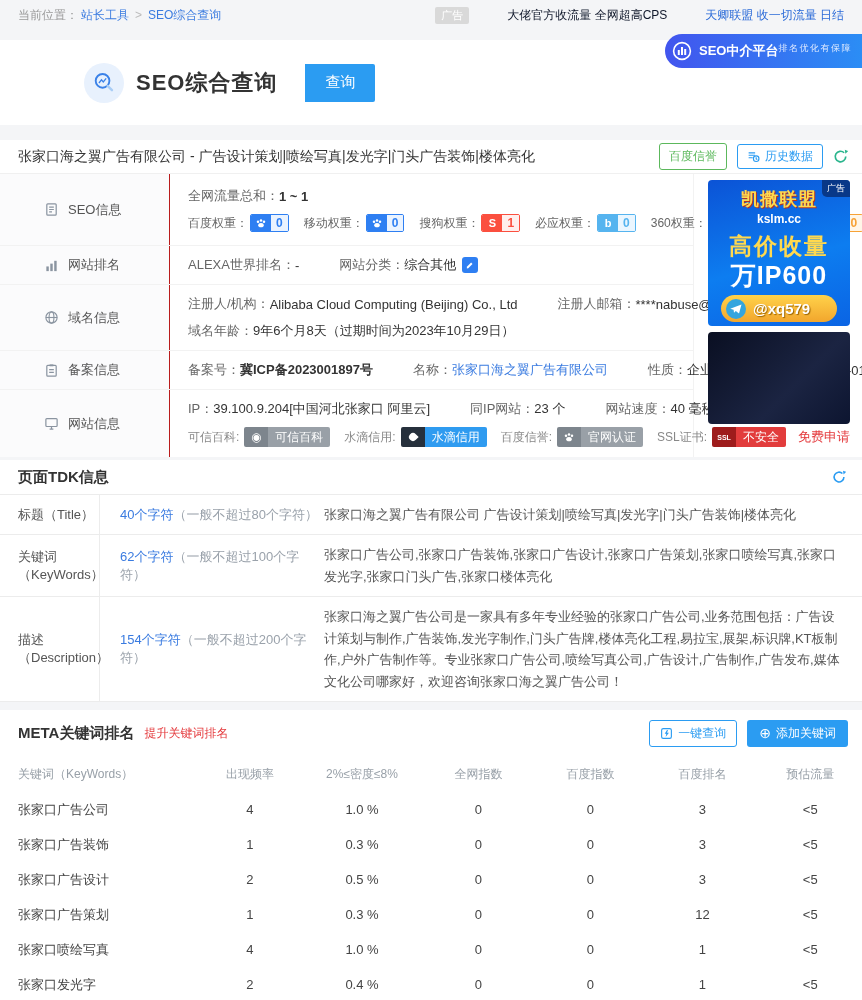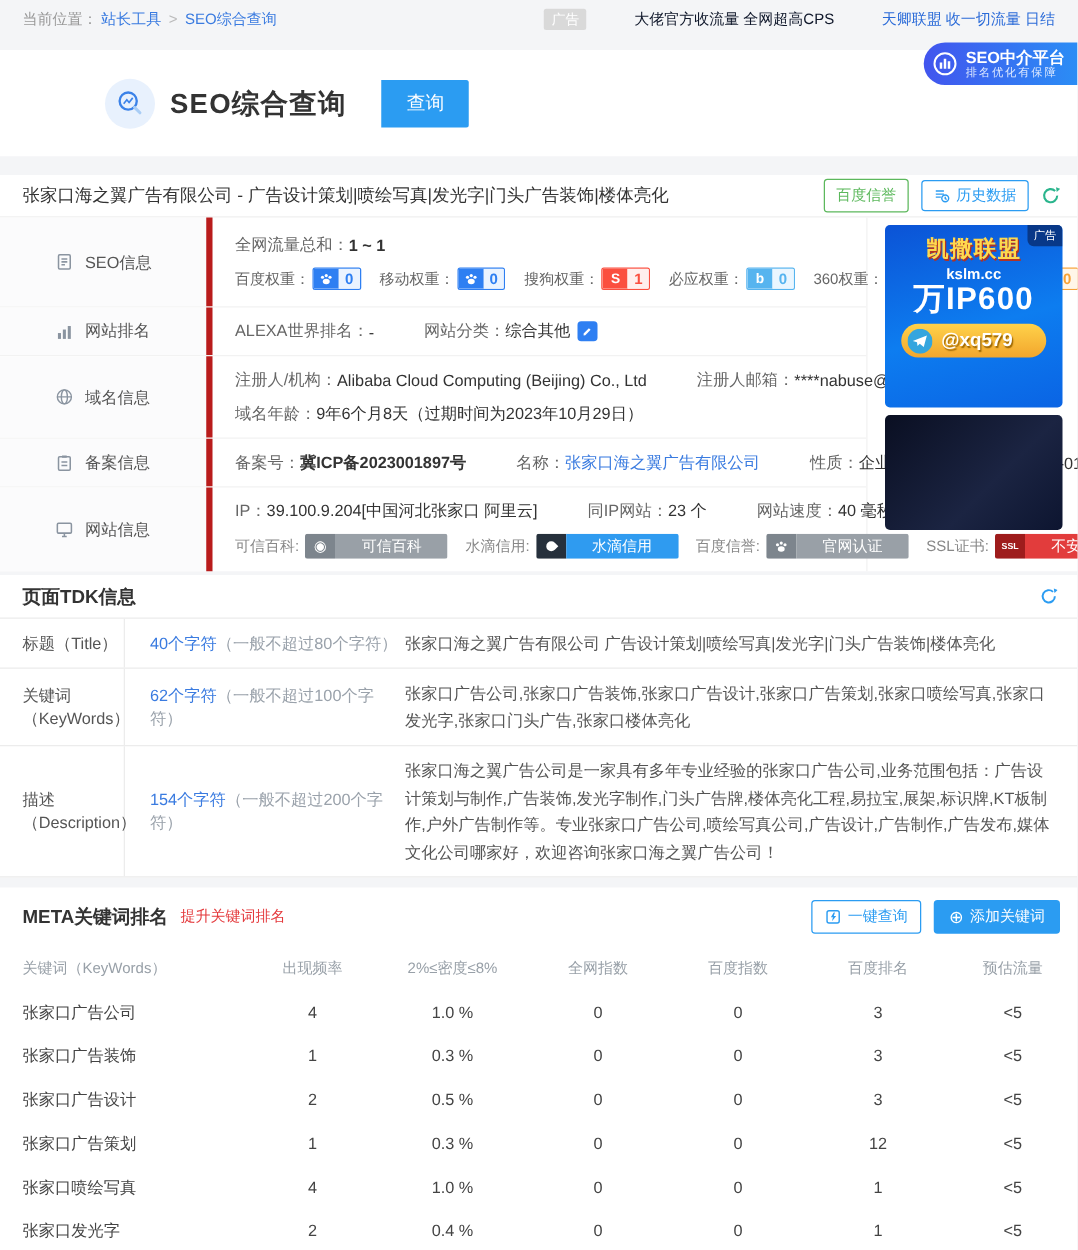--- a/index.html
+++ b/index.html
@@ -19,38 +19,38 @@
   
   .header-card{background:#fff;height:85px;margin-top:10px;position:relative;display:flex;align-items:center;padding-left:84px}
   .logo{width:40px;height:40px;border-radius:50%;background:#e8f1fd;display:flex;align-items:center;justify-content:center;margin-right:12px;flex:none}
   .app-title{font-size:22px;font-weight:bold;color:#333;letter-spacing:1px;margin-right:28px;white-space:nowrap}
   .search-wrap{display:flex;height:38px}
   .search-box{position:relative;width:358px;height:38px}
   .search-box input{width:100%;height:100%;border:1px solid #69b6f2;border-right:none;border-radius:2px 0 0 2px;padding:0 32px 0 12px;font-size:14px;color:#333;outline:none}
   .clear-x{position:absolute;right:10px;top:9px;color:#c2c6cc;font-size:16px;line-height:1;cursor:pointer}
   .query-btn{width:70px;height:38px;background:#2b9cf2;color:#fff;border:none;font-size:15px;border-radius:0 2px 2px 0;cursor:pointer}
   .ribbon{position:absolute;top:-6px;right:0;height:34px;background:linear-gradient(90deg,#4255ee,#2b8df5);border-radius:17px 0 0 17px;display:flex;align-items:center;padding:0 10px 0 7px;gap:7px;cursor:pointer}
-  .ribbon-txt{display:flex;flex-direction:column;line-height:1.2}
+  .ribbon-txt{display:flex;flex-direction:row;line-height:1.2}
   .ribbon-l1{font-size:13px;font-weight:bold;color:#fff}
   .ribbon-l2{font-size:9px;color:#dfeaff;letter-spacing:1.5px}
 
   
   .main-card{background:#fff;margin-top:15px}
   .title-row{height:34px;display:flex;align-items:center;padding:0 14px 0 18px;border-bottom:1px solid #f0f0f0}
   .site-title{font-size:14px;color:#333;white-space:nowrap;overflow:hidden;text-overflow:ellipsis;max-width:640px}
   .title-actions{margin-left:auto;display:flex;align-items:center;gap:10px}
   .btn-o-green{border:1px solid #5cb85c;color:#5cb85c;font-size:12px;padding:4px 9px;border-radius:3px;background:#fff;cursor:pointer}
   .btn-o-blue{border:1px solid #2b9cf2;color:#2b9cf2;font-size:12px;padding:3px 9px;border-radius:3px;background:#fff;cursor:pointer;display:inline-flex;align-items:center;gap:5px}
   .icon-refresh{display:inline-flex;cursor:pointer}
 
   .card-body{position:relative;min-height:251px}
   .rows-wrap{margin-right:168px;border-right:1px solid #f2f2f2}
   .info-row{display:flex;border-bottom:1px solid #f2f2f2}
   .info-row:last-child{border-bottom:none}
-  .side-cell{width:170px;flex:none;background:#fbfbfc;border-right:5px solid #b91c1c;display:flex;align-items:center;padding-left:44px;gap:9px;color:#555;font-size:13px}
+  .side-cell{width:170px;flex:none;background:#fbfbfc;border-right:1px solid #b91c1c;display:flex;align-items:center;padding-left:44px;gap:9px;color:#555;font-size:13px}
   .side-ico{display:inline-flex;flex:none}
   .content-cell{flex:1;padding:10px 10px 10px 18px;display:flex;flex-direction:column;justify-content:center;gap:9px;font-size:13px;color:#333}
   .line{display:flex;align-items:center;white-space:nowrap}
   .lbl{color:#666}
   .val{color:#333}
   .val-b{color:#333;font-weight:bold}
   .blue{color:#3a7be0}
   .red-link{color:#e4393c;cursor:pointer}
   .mr24{margin-right:24px}.mr40{margin-right:40px}
   .r-seo{min-height:72px}.r-rank{min-height:32px}.r-domain{min-height:54px}.r-icp{min-height:36px}.r-site{min-height:57px}
@@ -67,21 +67,21 @@
   .w-360{--c:#3fc06a;--t:#ecfaf0}
   .w-sm{--c:#f7a236;--t:#fff6e8}
 
   .edit-ico{display:inline-flex;align-items:center;justify-content:center;width:16px;height:16px;background:#2e7ff2;border-radius:3px;margin-left:6px;cursor:pointer}
 
   
   .certline{display:flex;align-items:center;gap:14px;white-space:nowrap}
   .cgroup{display:inline-flex;align-items:center;font-size:12px;color:#888}
   .cert{display:inline-flex;height:20px;border-radius:2px;overflow:hidden;margin-left:5px;cursor:pointer}
   .cicon{width:24px;display:flex;align-items:center;justify-content:center;color:#fff}
-  .clabel{padding:0 21px;display:flex;align-items:center;color:#fff;font-size:12px}
+  .clabel{padding:0 7px;display:flex;align-items:center;color:#fff;font-size:12px}
   .cert-gray .cicon{background:#7d858d}.cert-gray .clabel{background:#99a0a7}
   .cert-blue .cicon{background:#26303c}.cert-blue .clabel{background:#2f9bf0}
   .cert-red .cicon{background:#9e1c1c;font-size:7px;font-weight:bold}.cert-red .clabel{background:#e23c3c}
   .dropglyph{width:8px;height:8px;background:#fff;border-radius:50% 0 50% 50%;transform:rotate(45deg)}
 
   
   .ad-kaisa{position:absolute;top:6px;right:12px;width:142px;height:146px;background:linear-gradient(165deg,#0b53d6 0%,#0d7df0 55%,#0a64e4 100%);border-radius:4px;color:#fff;text-align:center;overflow:hidden;cursor:pointer}
   .ad-tag2{position:absolute;top:0;right:0;background:rgba(8,48,120,.85);color:#fff;font-size:9px;padding:2px 5px;border-radius:0 0 0 5px}
   .ad-title{margin-top:7px;font-size:18px;font-weight:bold;color:#ffd94e;text-shadow:1px 1px 0 #b03326;letter-spacing:1px}
   .ad-domain{font-size:12px;font-weight:bold;margin-top:1px}
@@ -413,20 +413,21 @@
             <span class="red-link" style="margin-left:-2px">免费申请</span>
           </div>
         </div>
       </div>
     </div>
 
     <div class="ad-kaisa">
       <span class="ad-tag2">广告</span>
       <div class="ad-title">凯撒联盟</div>
       <div class="ad-domain">kslm.cc</div>
+      <div class="ad-big1">高价收量</div>
       <div class="ad-big2">万IP600</div>
       <div class="ad-pill">
         <span style="display:inline-flex">
           <svg width="20" height="20" viewBox="0 0 20 20">
               <circle cx="10" cy="10" r="10" fill="#34a5de"></circle>
               <path d="M4.2 9.8 L15.5 5.4 13 14.6 9.8 12 8 13.8 7.6 10.8z" fill="#fff"></path>
             </svg>
         </span>
         <span class="ad-contact">@xq579</span>
       </div>

